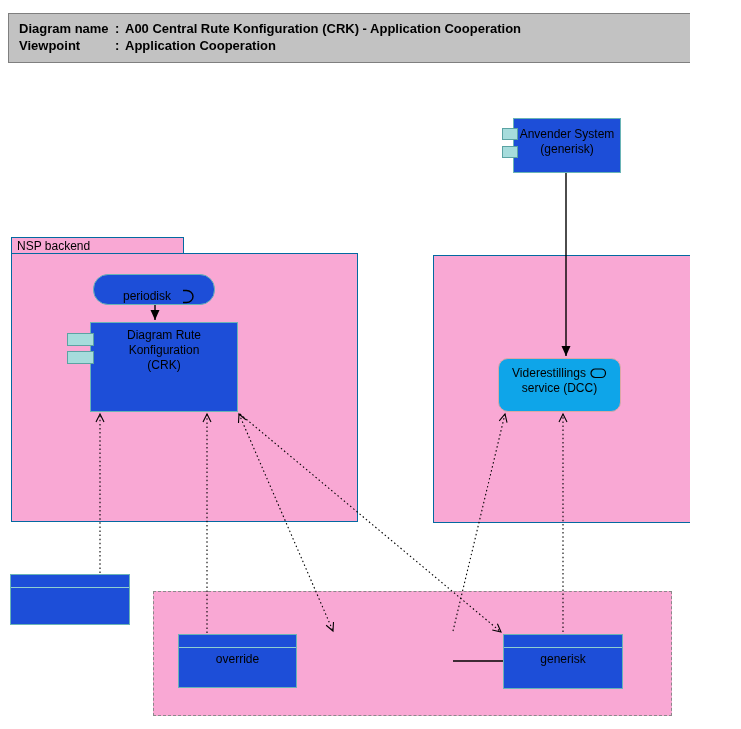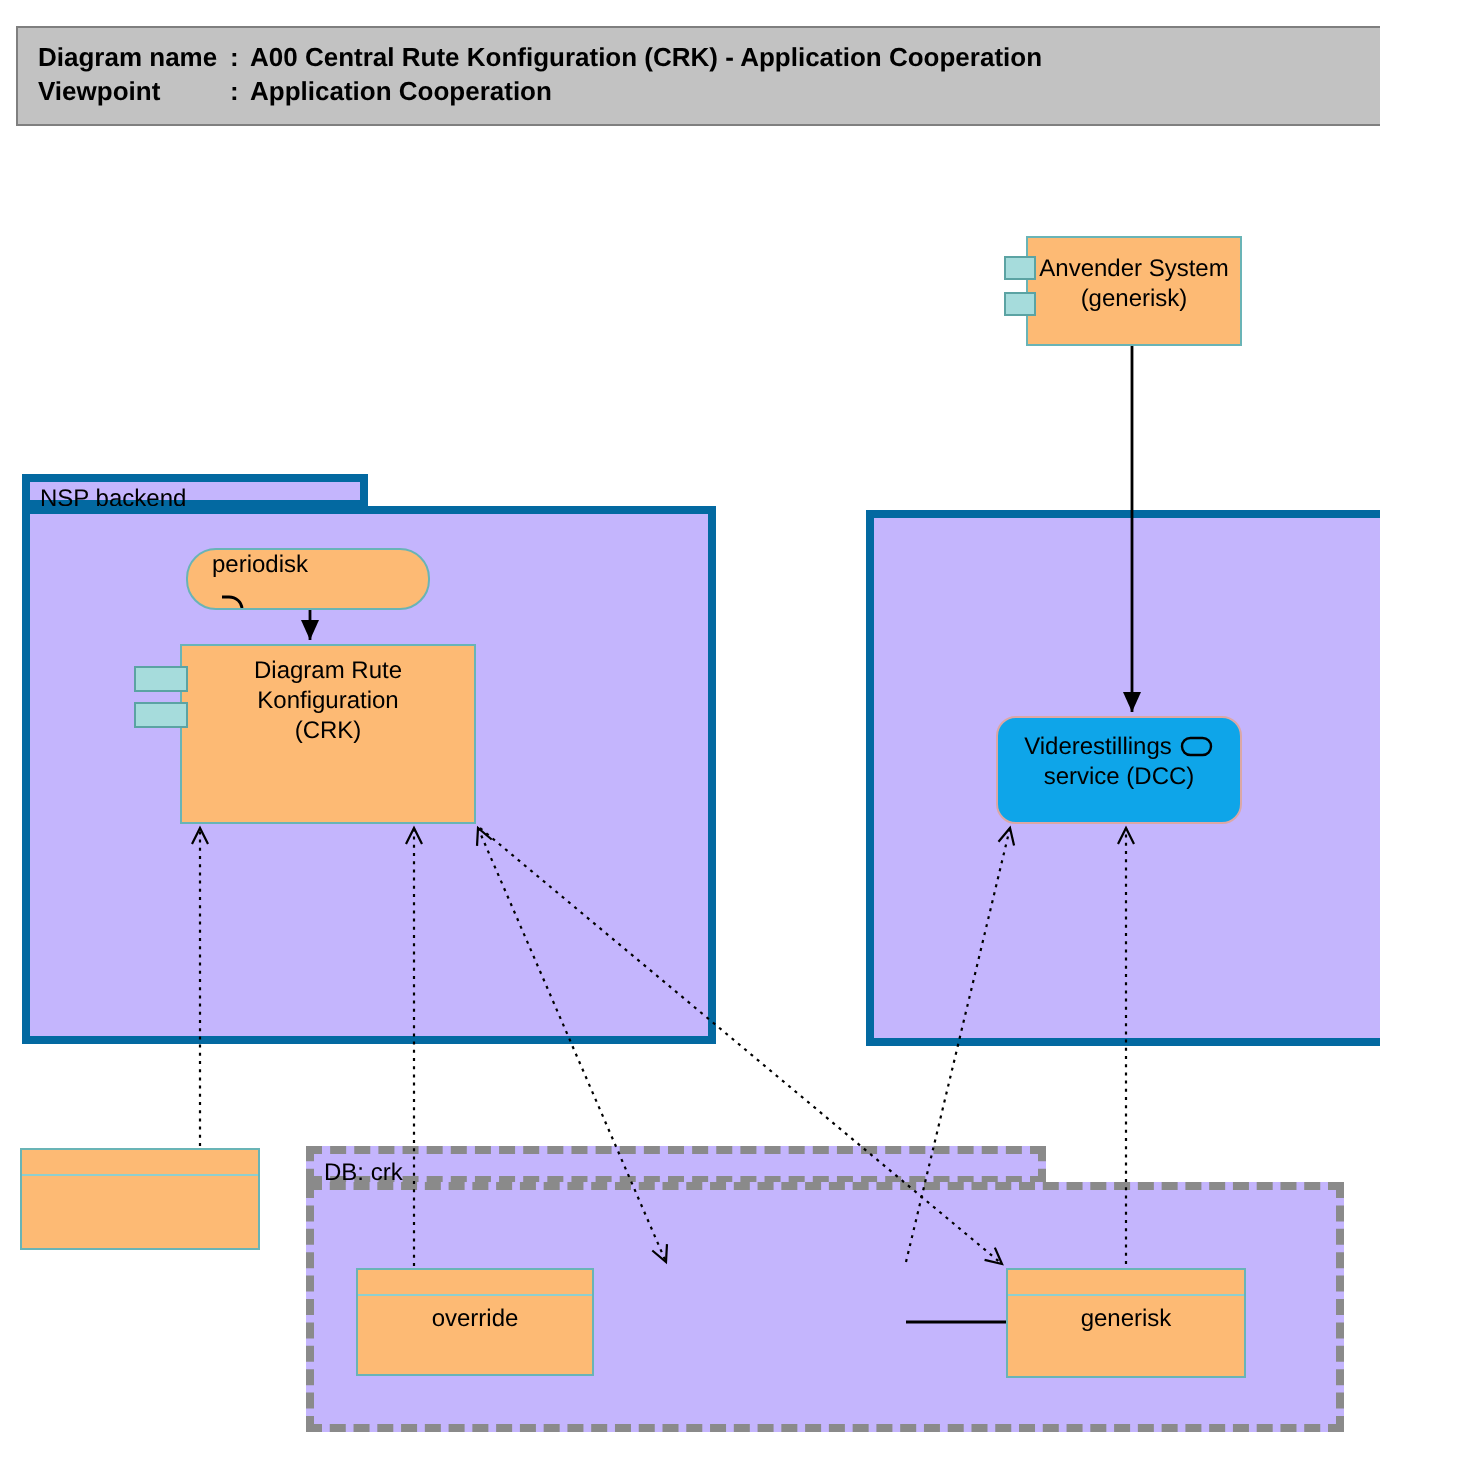--- a/index.html
+++ b/index.html
@@ -13,49 +13,49 @@
   .titlebar{
     position:absolute;left:8px;top:13px;width:725px;height:50px;
     background:#c2c2c2;border:1px solid #7f7f7f;
     padding:6px 10px 0 10px;font-weight:bold;font-size:13px;line-height:17px;
   }
   .titlebar .row{display:flex;}
   .titlebar .lbl{width:96px;flex:0 0 auto;}
   .titlebar .sep{width:10px;flex:0 0 auto;}
 
   
-  .pkg-tab,.pkg-body{position:absolute;background:#c4b5fd;border:4px solid #0369a1;}
+  .pkg-tab,.pkg-body{position:absolute;background:#f9a8d4;border:1px solid #0369a1;}
   .pkg-tab{font-size:12px;padding:1px 0 0 5px;z-index:1;}
   .pkg-body{z-index:1;}
   .nsp-tab  {left:11px;top:237px;width:173px;height:17px;}
   .nsp-body {left:11px;top:253px;width:347px;height:269px;}
   .cnsp-tab {left:433px;top:239px;width:147px;height:17px;}
   .cnsp-body{left:433px;top:255px;width:295px;height:268px;}
   .db-tab   {left:153px;top:573px;width:370px;height:19px;border-style:dashed;border-color:#8a8a8a;padding-top:2px;}
   .db-body  {left:153px;top:591px;width:519px;height:125px;border-style:dashed;border-color:#8a8a8a;}
 
   
   .conn-layer{position:absolute;left:0;top:0;z-index:4;}
 
   
   .node{position:absolute;z-index:6;font-size:12px;text-align:center;line-height:15px;}
-  .cyan{background:#fdba74;border:1px solid #69b4b6;}
+  .cyan{background:#1d4ed8;border:1px solid #69b4b6;}
   .pink{background:#0ea5e9;border:1px solid #dca7a5;}
 
   .node-anvender{left:513px;top:118px;width:108px;height:55px;padding-top:8px;}
   .node-crk{left:90px;top:322px;width:148px;height:90px;padding-top:5px;}
   .ctab{position:absolute;background:#a6dcdc;border:1px solid #5ba3a3;}
   .node-anvender .ctab{left:-12px;width:16px;height:12px;}
   .node-anvender .ctab.t1{top:9px;}  .node-anvender .ctab.t2{top:27px;}
   .node-crk .ctab{left:-24px;width:27px;height:13px;}
   .node-crk .ctab.t1{top:10px;}  .node-crk .ctab.t2{top:28px;}
 
   .node-periodisk{
     left:93px;top:274px;width:122px;height:31px;border-radius:15px;
-    display:flex;align-items:flex-start;justify-content:center;gap:7px;padding-left:12px;flex-direction:column;
+    display:flex;align-items:flex-end;justify-content:center;gap:7px;padding-left:12px;
   }
   .node-dcc{left:498px;top:358px;width:123px;height:54px;border-radius:10px;padding-top:7px;}
   .node-dcc .l1{display:inline-flex;align-items:center;gap:4px;}
 
   .artifact{padding:0;}
   .node-fil{left:10px;top:574px;width:120px;height:51px;}
   .hd{height:13px;border-bottom:1px solid #8fcfcf;}
   .node-fil .body{padding-top:2px;}
 
   .tbl{padding:0;}
@@ -84,23 +84,20 @@
     </div>
   </div>
 
   <div class="pkg-tab nsp-tab">
     <span>NSP backend</span>
   </div>
   <div class="pkg-body nsp-body"></div>
 
   <div class="pkg-body cnsp-body"></div>
 
-  <div class="pkg-tab db-tab">
-    <span>DB: crk</span>
-  </div>
   <div class="pkg-body db-body"></div>
 
   <svg class="conn-layer" width="741" height="729">
     <defs>
       <marker id="arrow-open" markerUnits="userSpaceOnUse" markerWidth="14" markerHeight="14" refX="9" refY="5" orient="auto">
         <path d="M1,1 L9,5 L1,9" fill="none" stroke="#000" stroke-width="1.1"></path>
       </marker>
       <marker id="arrow-open-rev" markerUnits="userSpaceOnUse" markerWidth="14" markerHeight="14" refX="9" refY="5" orient="auto-start-reverse">
         <path d="M1,1 L9,5 L1,9" fill="none" stroke="#000" stroke-width="1.1"></path>
       </marker>

